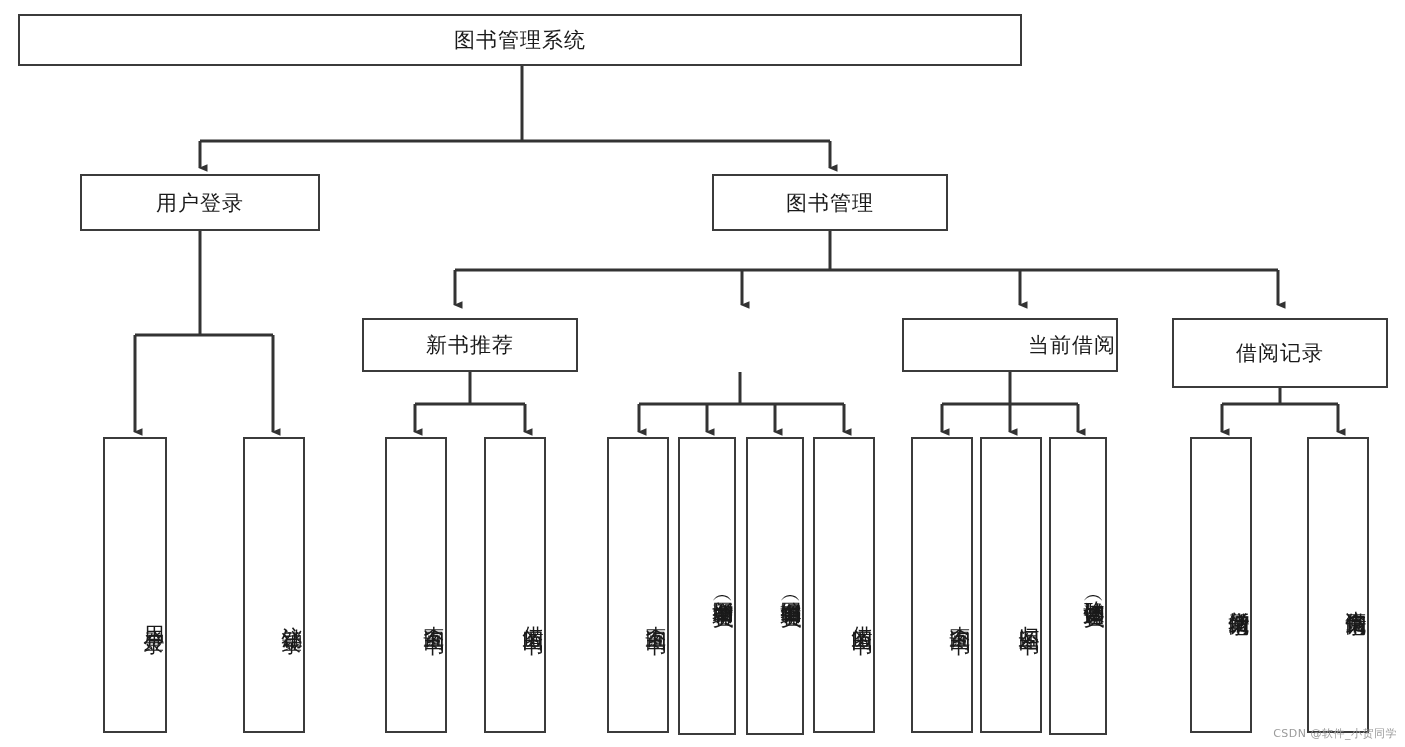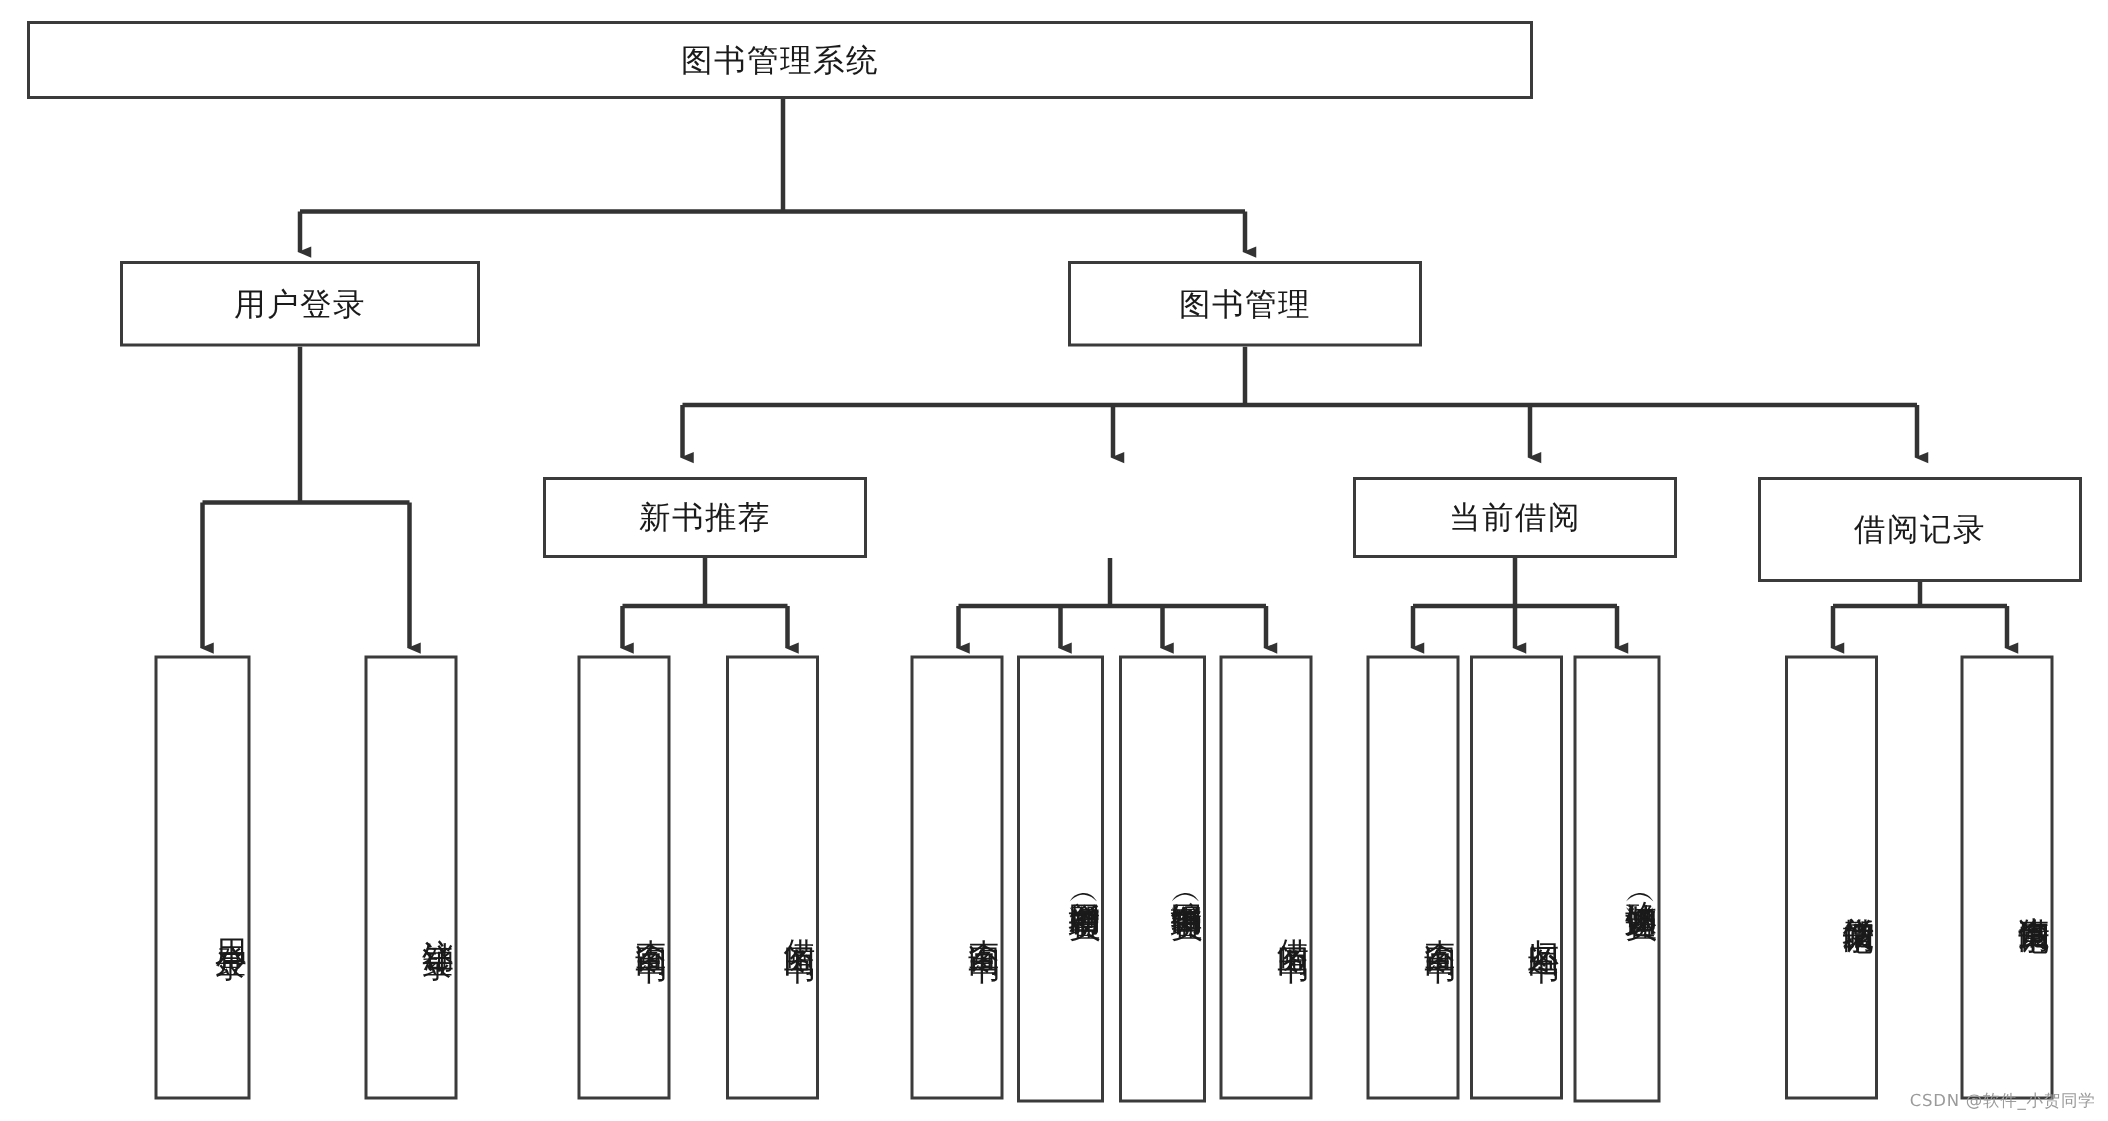--- a/index.html
+++ b/index.html
@@ -130,21 +130,21 @@
   <div class="node horiz" style="left:80px; top:174px; width:240px; height:57px;">
     <span class="lbl">用户登录</span>
   </div>
   <div class="node horiz" style="left:712px; top:174px; width:236px; height:57px;">
     <span class="lbl">图书管理</span>
   </div>
 
   <div class="node horiz" style="left:362px; top:318px; width:216px; height:54px;">
     <span class="lbl">新书推荐</span>
   </div>
-  <div class="node horiz" style="left:902px; top:318px; width:216px; height:54px;">
+  <div class="node horiz" style="left:902px; top:318px; width:216px; height:54px;justify-content:flex-end;">
     <span class="lbl">当前借阅</span>
   </div>
   <div class="node horiz" style="left:1172px; top:318px; width:216px; height:70px;">
     <span class="lbl">借阅记录</span>
   </div>
 
   <div class="node vert" style="left:103px; top:437px; width:64px; height:296px; padding-top:60px;">
     <span class="lbl">用户登录</span>
   </div>
   <div class="node vert" style="left:243px; top:437px; width:62px; height:296px; padding-top:60px;">

